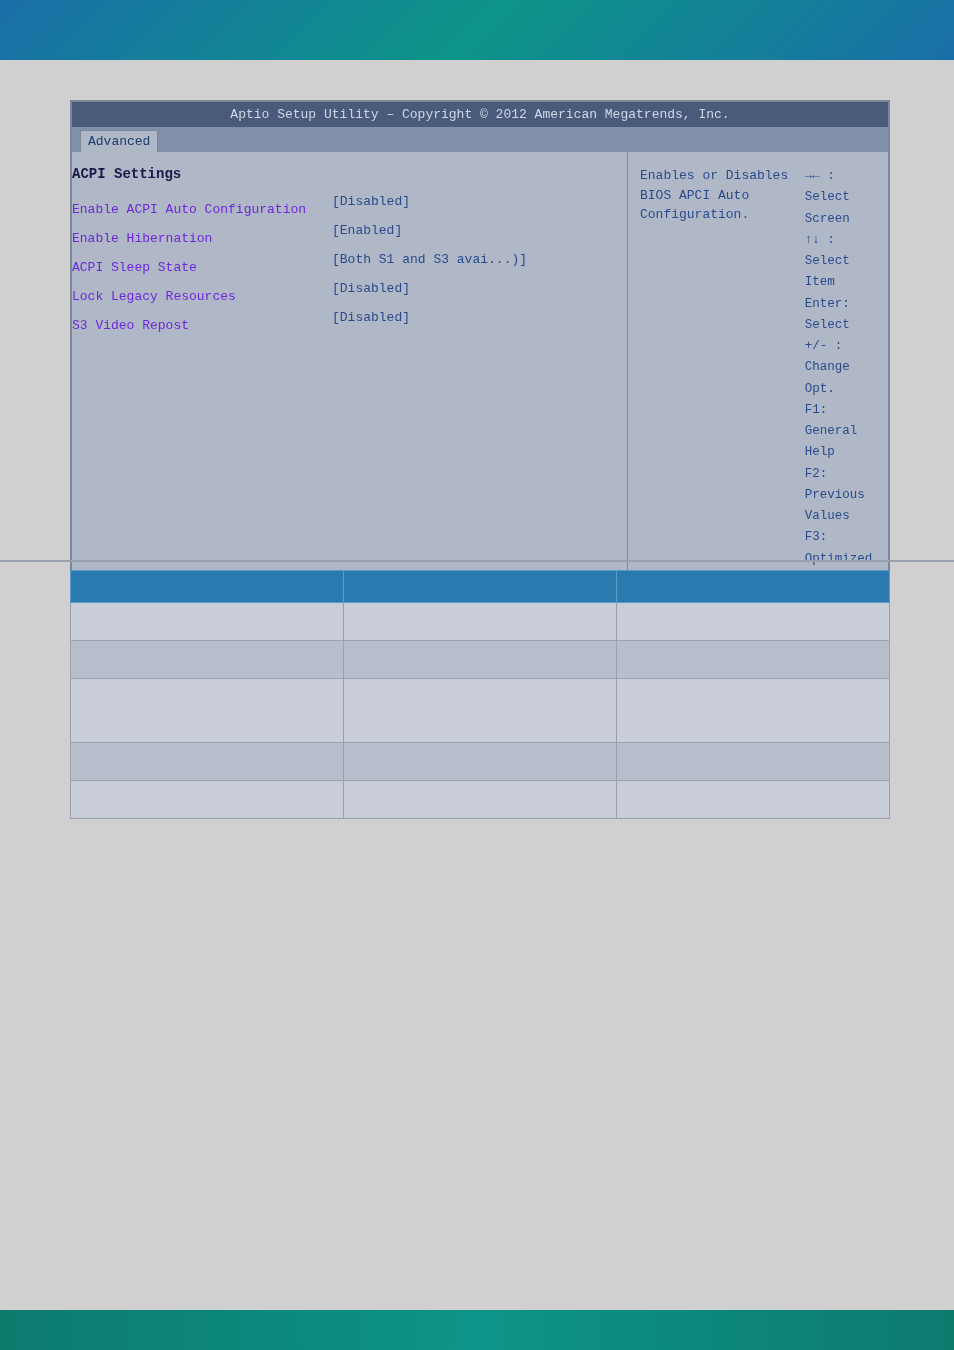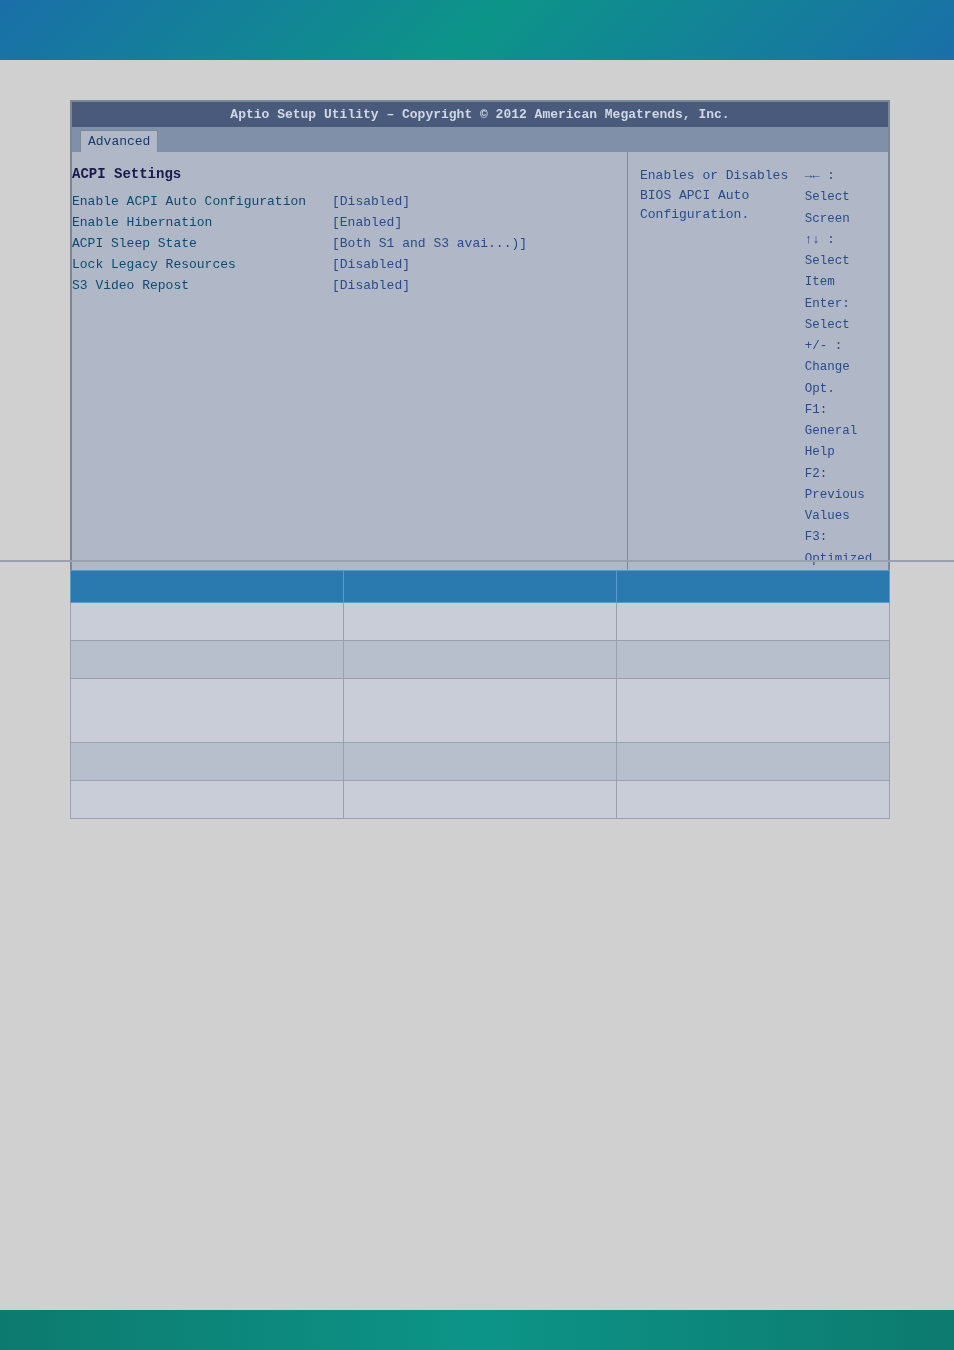--- a/index.html
+++ b/index.html
@@ -42,21 +42,20 @@
       background: #b0b8c8;
       border: 2px solid #7a8898;
     }
 
     .bios-header {
       background: #4a5a7a;
       color: #d0d8e8;
       text-align: center;
       padding: 5px 8px;
       font-size: 13px;
-      font-weight: bold;
     }
 
     .bios-tab-row {
       background: #8090a8;
       padding: 3px 8px 0 8px;
       display: flex;
     }
 
     .bios-tab {
       background: #b0b8c8;
@@ -92,23 +91,24 @@
       font-size: 14px;
       margin-bottom: 12px;
     }
 
     .bios-setting-row {
       display: flex;
       margin-bottom: 6px;
     }
 
     .bios-setting-label {
-      color: #0c4a6e;
+      color: #6d28d9;
       width: 260px;
       font-size: 13px;
+      margin-top: 8px;
     }
 
     .bios-setting-value {
       color: #2a4a8a;
       font-size: 13px;
       text-align: right;
     }
 
     .bios-help-text {
       color: #2a4a8a;

